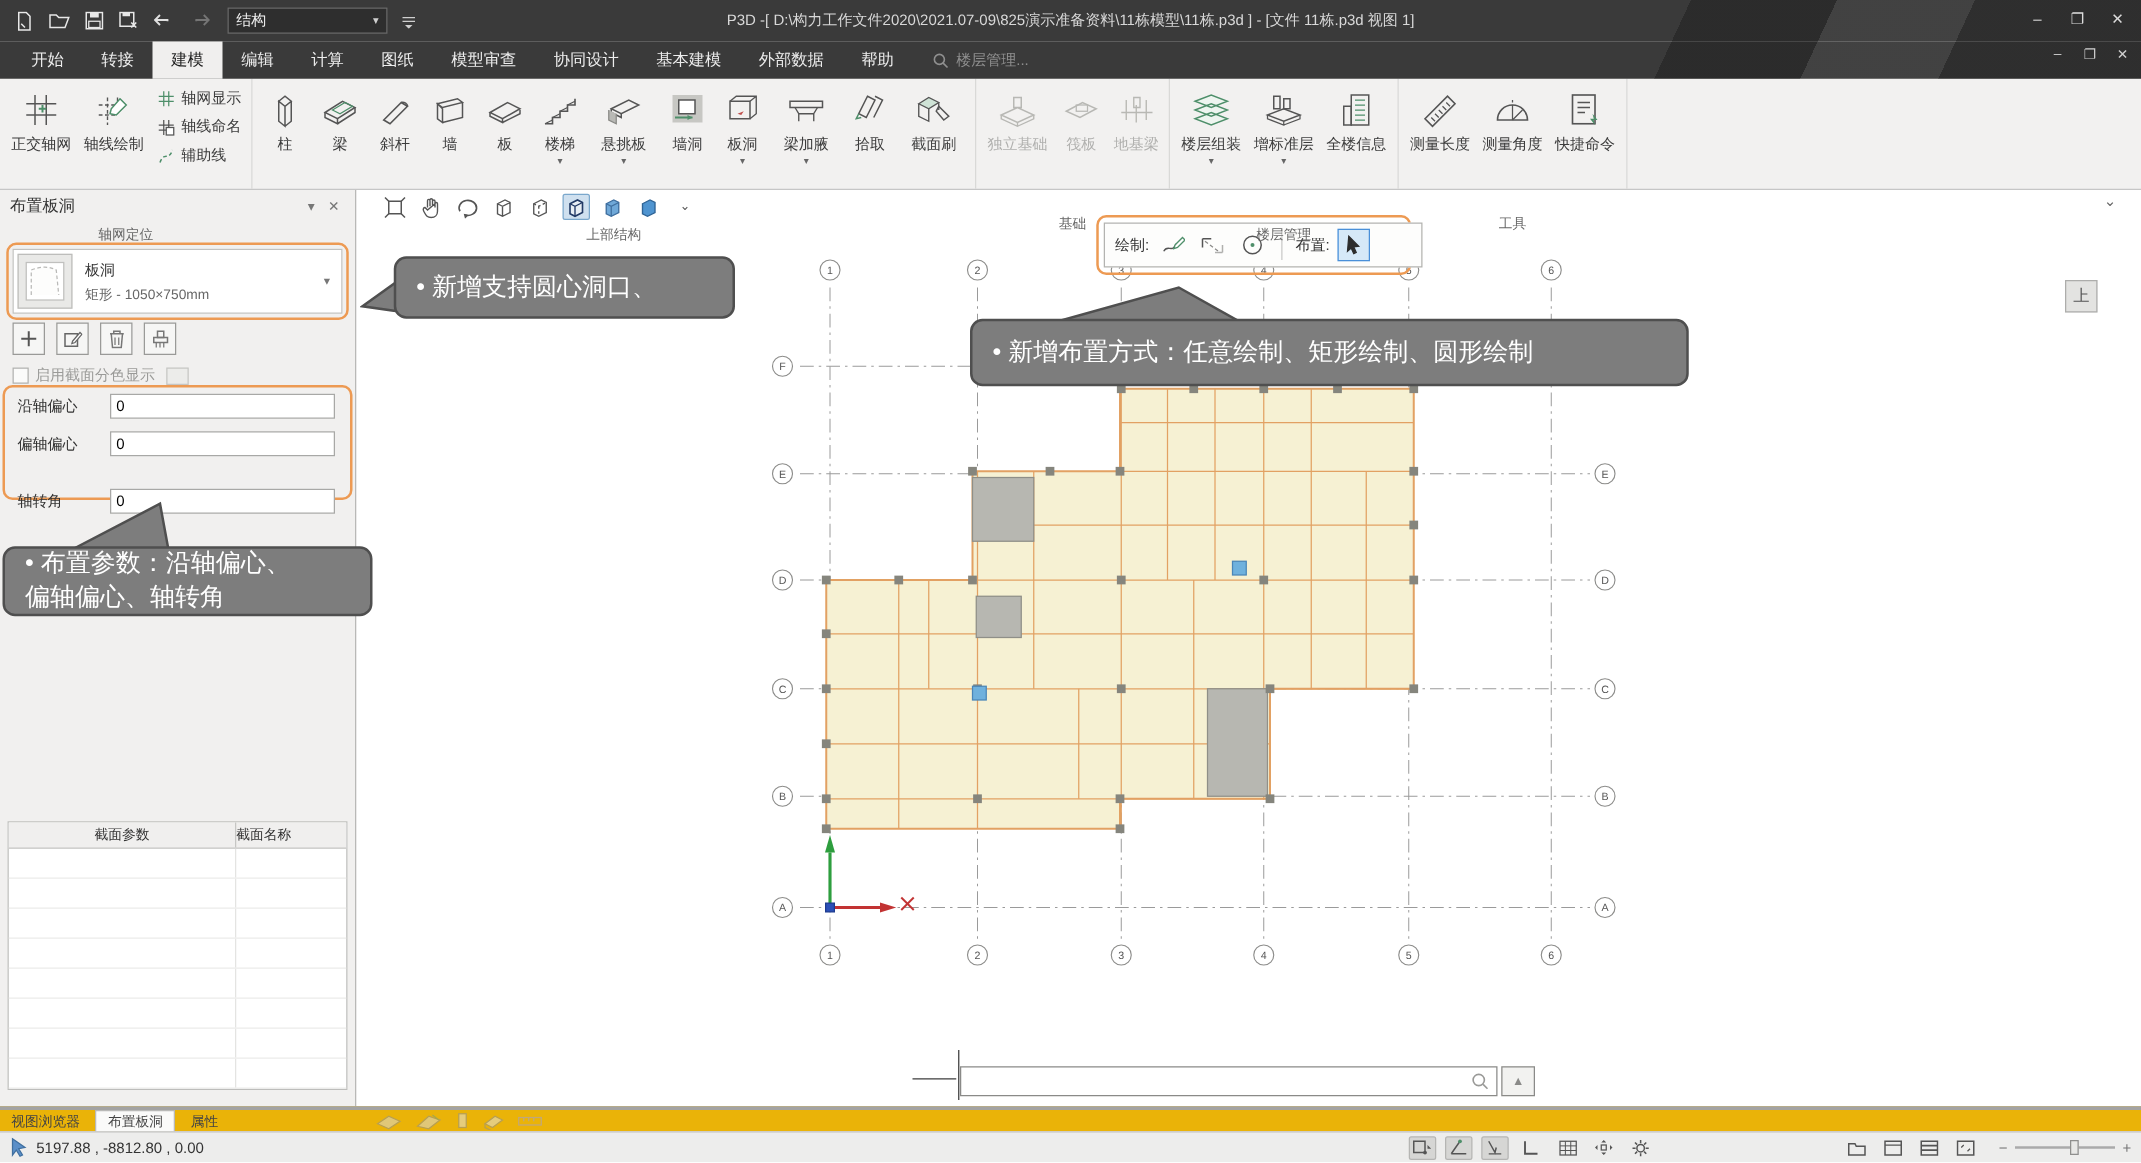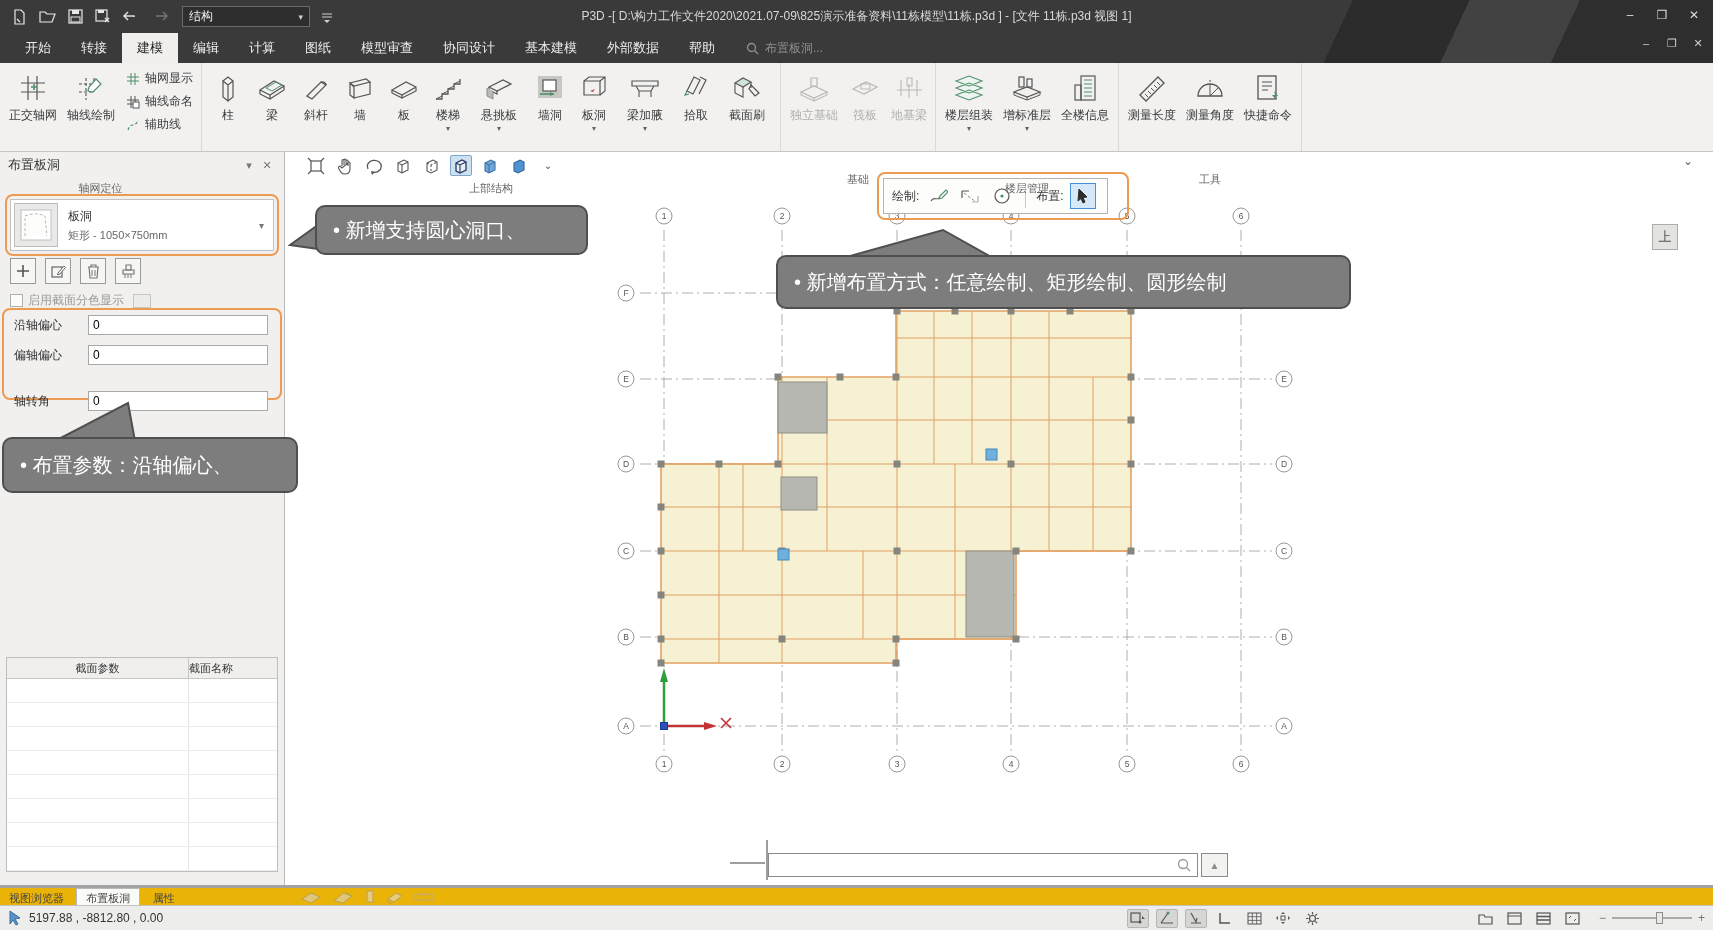--- a/index.html
+++ b/index.html
@@ -88,21 +88,21 @@
   #zoom-slider .handle { position:absolute; left:44px; top:-5px; width:7px; height:12px; background:#e8e8e6; border:1px solid #8f8f8d; }
 
   
   #canvas { left:285px; top:152px; width:1428px; height:733px; background:#fff; z-index:5; }
   #plan-svg { position:absolute; left:0; top:0; }
   #cv-toolbar { position:absolute; left:20px; top:3px; display:flex; align-items:center; gap:7px; }
   .cvt { width:22px; height:21px; display:flex; align-items:center; justify-content:center; border-radius:2px; }
   .cvt.sel { background:#cfe0ef; border:1px solid #7aa7cc; }
   #cv-chevron { position:absolute; left:1398px; top:2px; color:#666; font-size:12px; }
   #north-btn { position:absolute; left:1367px; top:72px; width:26px; height:26px; background:#e3e3e1; border:1px solid #adadab; text-align:center; line-height:24px; font-size:13px; color:#555; }
-  #draw-toolbar { position:absolute; left:598px; top:26px; width:225px; height:36px; background:#fdfdfc; border:1px solid #b3b3b1; display:flex; align-items:center; padding:0 8px; gap:6px; }
+  #draw-toolbar { position:absolute; left:598px; top:26px; width:255px; height:36px; background:#fdfdfc; border:1px solid #b3b3b1; display:flex; align-items:center; padding:0 8px; gap:6px; }
   #draw-toolbar .lbl { font-size:12px; color:#333; }
   .dt-ic { width:26px; height:26px; display:flex; align-items:center; justify-content:center; }
   .dt-sep { width:1px; height:24px; background:#c9c9c7; margin:0 4px; }
   .dt-ic.sel { border:1px solid #4a90d9; background:#d6e9f8; }
   #cmd-input { position:absolute; left:483px; top:701px; width:430px; height:24px; background:#fff; border:1px solid #8a8a88; display:flex; align-items:center; padding:0 6px; }
   #cmd-input input { flex:1; border:none; outline:none; font-size:12px; font-family:inherit; background:transparent; }
   #cmd-btn { position:absolute; left:916px; top:701px; width:27px; height:24px; background:#f2f2f0; border:1px solid #8a8a88; display:flex; align-items:center; justify-content:center; }
 
   
   .callout { position:absolute; background:#7d7d7d; border:2px solid #4f4f4f; border-radius:10px; color:#fff; font-size:20px; display:flex; flex-direction:column; justify-content:center; padding:6px 16px; z-index:40; line-height:1.35; }
@@ -178,21 +178,21 @@
     <div class="mtab">模型审查</div>
     <div class="mtab">协同设计</div>
     <div class="mtab">基本建模</div>
     <div class="mtab">外部数据</div>
     <div class="mtab">帮助</div>
     <div id="quick-launch">
       <svg width="13" height="13" viewBox="0 0 13 13">
           <circle cx="5.5" cy="5.5" r="4" fill="none" stroke="#8f8f8f" stroke-width="1.3"></circle>
           <path d="M8.5 8.5l3.5 3.5" stroke="#8f8f8f" stroke-width="1.3"></path>
         </svg>
-      <span>布置板洞...</span>
+      <span>楼层管理...</span>
     </div>
   </div>
   <div class="mdi-btns">
     <span class="mdi-btn">–</span>
     <span class="mdi-btn">❐</span>
     <span class="mdi-btn">✕</span>
   </div>
 
   <div id="ribbon" class="abs">
 
@@ -833,20 +833,21 @@
 
   <div class="callout" style="left:315px; top:205px; width:273px; height:50px;">
     <span>• 新增支持圆心洞口、</span>
   </div>
   <svg class="co-tail" style="left:288px; top:222px;" width="32" height="28">
     <polygon points="30,3 30,27 2,23" fill="#7d7d7d" stroke="#4f4f4f" stroke-width="2"></polygon>
   </svg>
 
   <div class="callout" style="left:2px; top:437px; width:296px; height:56px;">
     <span>• 布置参数：沿轴偏心、</span>
+    <span>偏轴偏心、轴转角</span>
   </div>
   <svg class="co-tail" style="left:40px; top:399px;" width="110" height="42">
     <polygon points="15,42 95,42 88,4" fill="#7d7d7d" stroke="#4f4f4f" stroke-width="2"></polygon>
   </svg>
 
   <div id="bottom-strip" class="abs">
     <span class="btab">视图浏览器</span>
     <span class="btab active">布置板洞</span>
     <span class="btab">属性</span>
     <div id="mini-tools">

